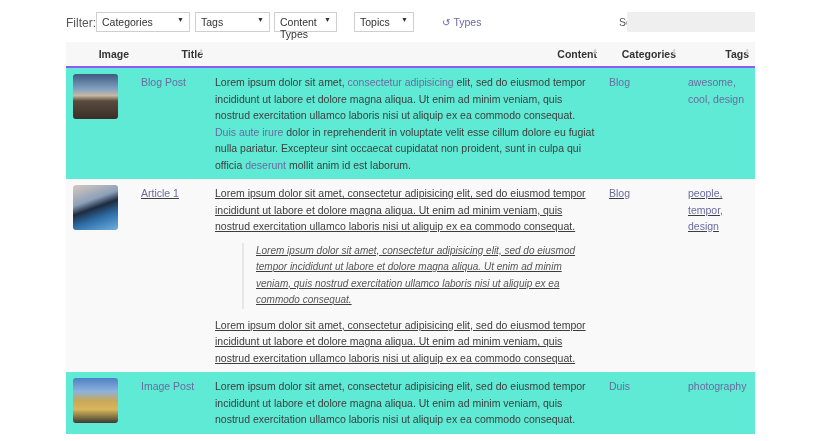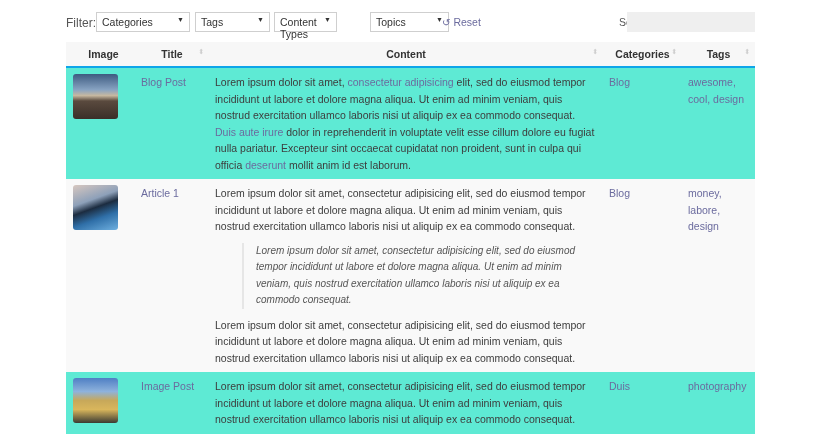--- a/index.html
+++ b/index.html
@@ -7,25 +7,25 @@
   .wrap{position:absolute;left:66px;top:0;width:689px;}
   .filterbar{position:absolute;left:0;top:12px;height:21px;width:689px;}
   .filter-label{position:absolute;left:0;top:4px;font-size:12px;color:#555;}
   .sel{position:absolute;top:0;height:20px;border:1px solid #cfcfcf;background:#fff;box-sizing:border-box;font-size:10.5px;color:#333;padding:3px 5px;}
   .sel .caret{position:absolute;right:5px;top:3px;font-size:7px;color:#333;}
   .reset{position:absolute;left:376px;top:4px;color:#6b6b9e;font-size:10.5px;}
   .reset .ic{font-size:10px;margin-right:3px;}
   .search-label{position:absolute;left:525px;top:4px;color:#555;margin-left:28px;}
   .search-input{position:absolute;left:561px;top:0;width:128px;height:20px;background:#efefef;border:none;box-sizing:border-box;}
   table{position:absolute;left:0;top:42px;width:689px;border-collapse:collapse;table-layout:fixed;}
-  thead th{background:#f7f7f7;height:24px;font-weight:bold;font-size:10.5px;color:#333;text-align:center;padding:0 6px;border-bottom:2px solid #0ea5e9;position:relative;margin-top:34px;}
+  thead th{background:#f7f7f7;height:24px;font-weight:bold;font-size:10.5px;color:#333;text-align:right;padding:0 6px;border-bottom:2px solid #8b5cf6;position:relative;margin-top:34px;}
   thead th .sort{position:absolute;right:5px;top:6px;color:#cfcfcf;font-size:7px;font-weight:normal;}
   tbody td{vertical-align:top;padding:6px 6px 6px 6px;line-height:16.5px;font-size:10.5px;color:#3d3d3d;}
   tbody tr.odd{background:#5eead4;}
-  tbody tr.even{background:#f9f9f9;}
+  tbody tr.even{background:#f9f9f9;text-decoration:underline;}
   a, .lnk{color:#6b6b9e;text-decoration:none;}
   .thumb{width:45px;height:45px;border-radius:3px;display:block;margin-top:0px;}
   .t1{background:linear-gradient(180deg,#3d5a80 0%,#88a3c2 35%,#c7b8a0 48%,#5a4a3e 60%,#3a2f28 100%);position:relative;}
   .t2{background:linear-gradient(160deg,#d8c8c0 0%,#8da0b9 35%,#1c2c40 50%,#2f6fa8 70%,#6fb0e0 100%);}
   .t3{background:linear-gradient(180deg,#4f7fc4 0%,#8eb2dc 30%,#c7a85a 50%,#d9b65c 70%,#3b3a33 100%);}
   blockquote{margin:8px 0 8px 27px;padding:0 0 0 12px;border-left:2px solid #e6e6e6;font-style:italic;color:#555;font-size:10px;}
   p{margin:0;}
 </style>
 </head>
 <body>
@@ -38,26 +38,26 @@
       <span class="caret">▼</span>
     </div>
     <div class="sel" style="left:129px;width:75px;">
       <span>Tags</span>
       <span class="caret">▼</span>
     </div>
     <div class="sel" style="left:208px;width:63px;">
       <span>Content Types</span>
       <span class="caret">▼</span>
     </div>
-    <div class="sel" style="left:304px;width:79px;">
+    <div class="sel" style="left:288px;width:60px;">
       <span>Topics</span>
       <span class="caret">▼</span>
     </div>
     <span class="reset">
-      <span class="ic">↺</span><span>Reset</span>
+      <span class="ic">↺</span><span>Types</span>
     </span>
     <span class="search-label">Search:</span>
     <input class="search-input" type="text" value="" style="">
   </div>
 
   <table>
     <colgroup>
       <col style="width:69px">
         <col style="width:74px">
         <col style="width:394px">
@@ -93,22 +93,22 @@
             <span class="thumb t2"></span>
           </td>
         <td><a>Article 1</a></td>
         <td>
           <p>Lorem ipsum dolor sit amet, consectetur adipisicing elit, sed do eiusmod tempor incididunt ut labore et dolore magna aliqua. Ut enim ad minim veniam, quis nostrud exercitation ullamco laboris nisi ut aliquip ex ea commodo consequat.</p>
           <blockquote>Lorem ipsum dolor sit amet, consectetur adipisicing elit, sed do eiusmod tempor incididunt ut labore et dolore magna aliqua. Ut enim ad minim veniam, quis nostrud exercitation ullamco laboris nisi ut aliquip ex ea commodo consequat.</blockquote>
           <p>Lorem ipsum dolor sit amet, consectetur adipisicing elit, sed do eiusmod tempor incididunt ut labore et dolore magna aliqua. Ut enim ad minim veniam, quis nostrud exercitation ullamco laboris nisi ut aliquip ex ea commodo consequat.</p>
         </td>
         <td><a>Blog</a></td>
         <td>
-          <a>money,</a><br>
-          <a>labore,</a><br>
+          <a>people,</a><br>
+          <a>tempor,</a><br>
           <a>design</a>
         </td>
       </tr>
       <tr class="odd">
         <td style="padding-left:7px">
             <span class="thumb t3"></span>
           </td>
         <td><a>Image Post</a></td>
         <td>
           <p>Lorem ipsum dolor sit amet, consectetur adipisicing elit, sed do eiusmod tempor incididunt ut labore et dolore magna aliqua. Ut enim ad minim veniam, quis nostrud exercitation ullamco laboris nisi ut aliquip ex ea commodo consequat.</p>

